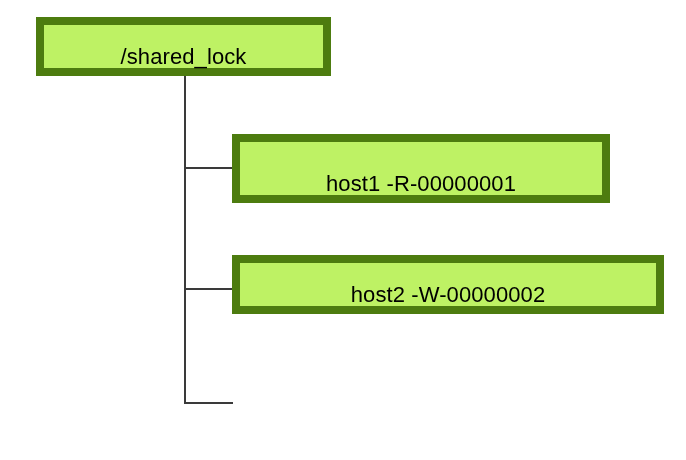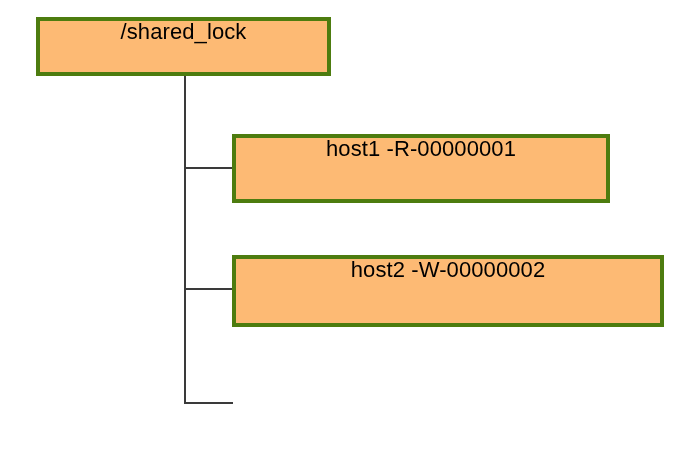--- a/index.html
+++ b/index.html
@@ -14,24 +14,24 @@
   #canvas {
     position: relative;
     width: 686px;
     height: 460px;
     background: #ffffff;
     overflow: hidden;
   }
   .node {
     position: absolute;
     box-sizing: border-box;
-    background: #fdba74;
-    border: 4px solid #4d7c0f;
+    background: #bef264;
+    border: 8px solid #4d7c0f;
     display: flex;
-    align-items: flex-start;
+    align-items: flex-end;
     justify-content: center;
   }
   .node-label {
     font-family: "Liberation Sans", sans-serif;
     font-size: 22px;
     line-height: 1;
     color: #000000;
     white-space: pre;
     letter-spacing: 0.1px;
   }
@@ -46,21 +46,21 @@
   #node-child-0 {
     left: 232px;
     top: 134px;
     width: 378px;
     height: 69px;
   }
   #node-child-1 {
     left: 232px;
     top: 255px;
     width: 432px;
-    height: 72px;
+    height: 59px;
   }
   #node-child-2 {
     left: 232px;
     top: 370px;
     width: 432px;
     height: 67px;
   }
   
   .connector {
     position: absolute;

